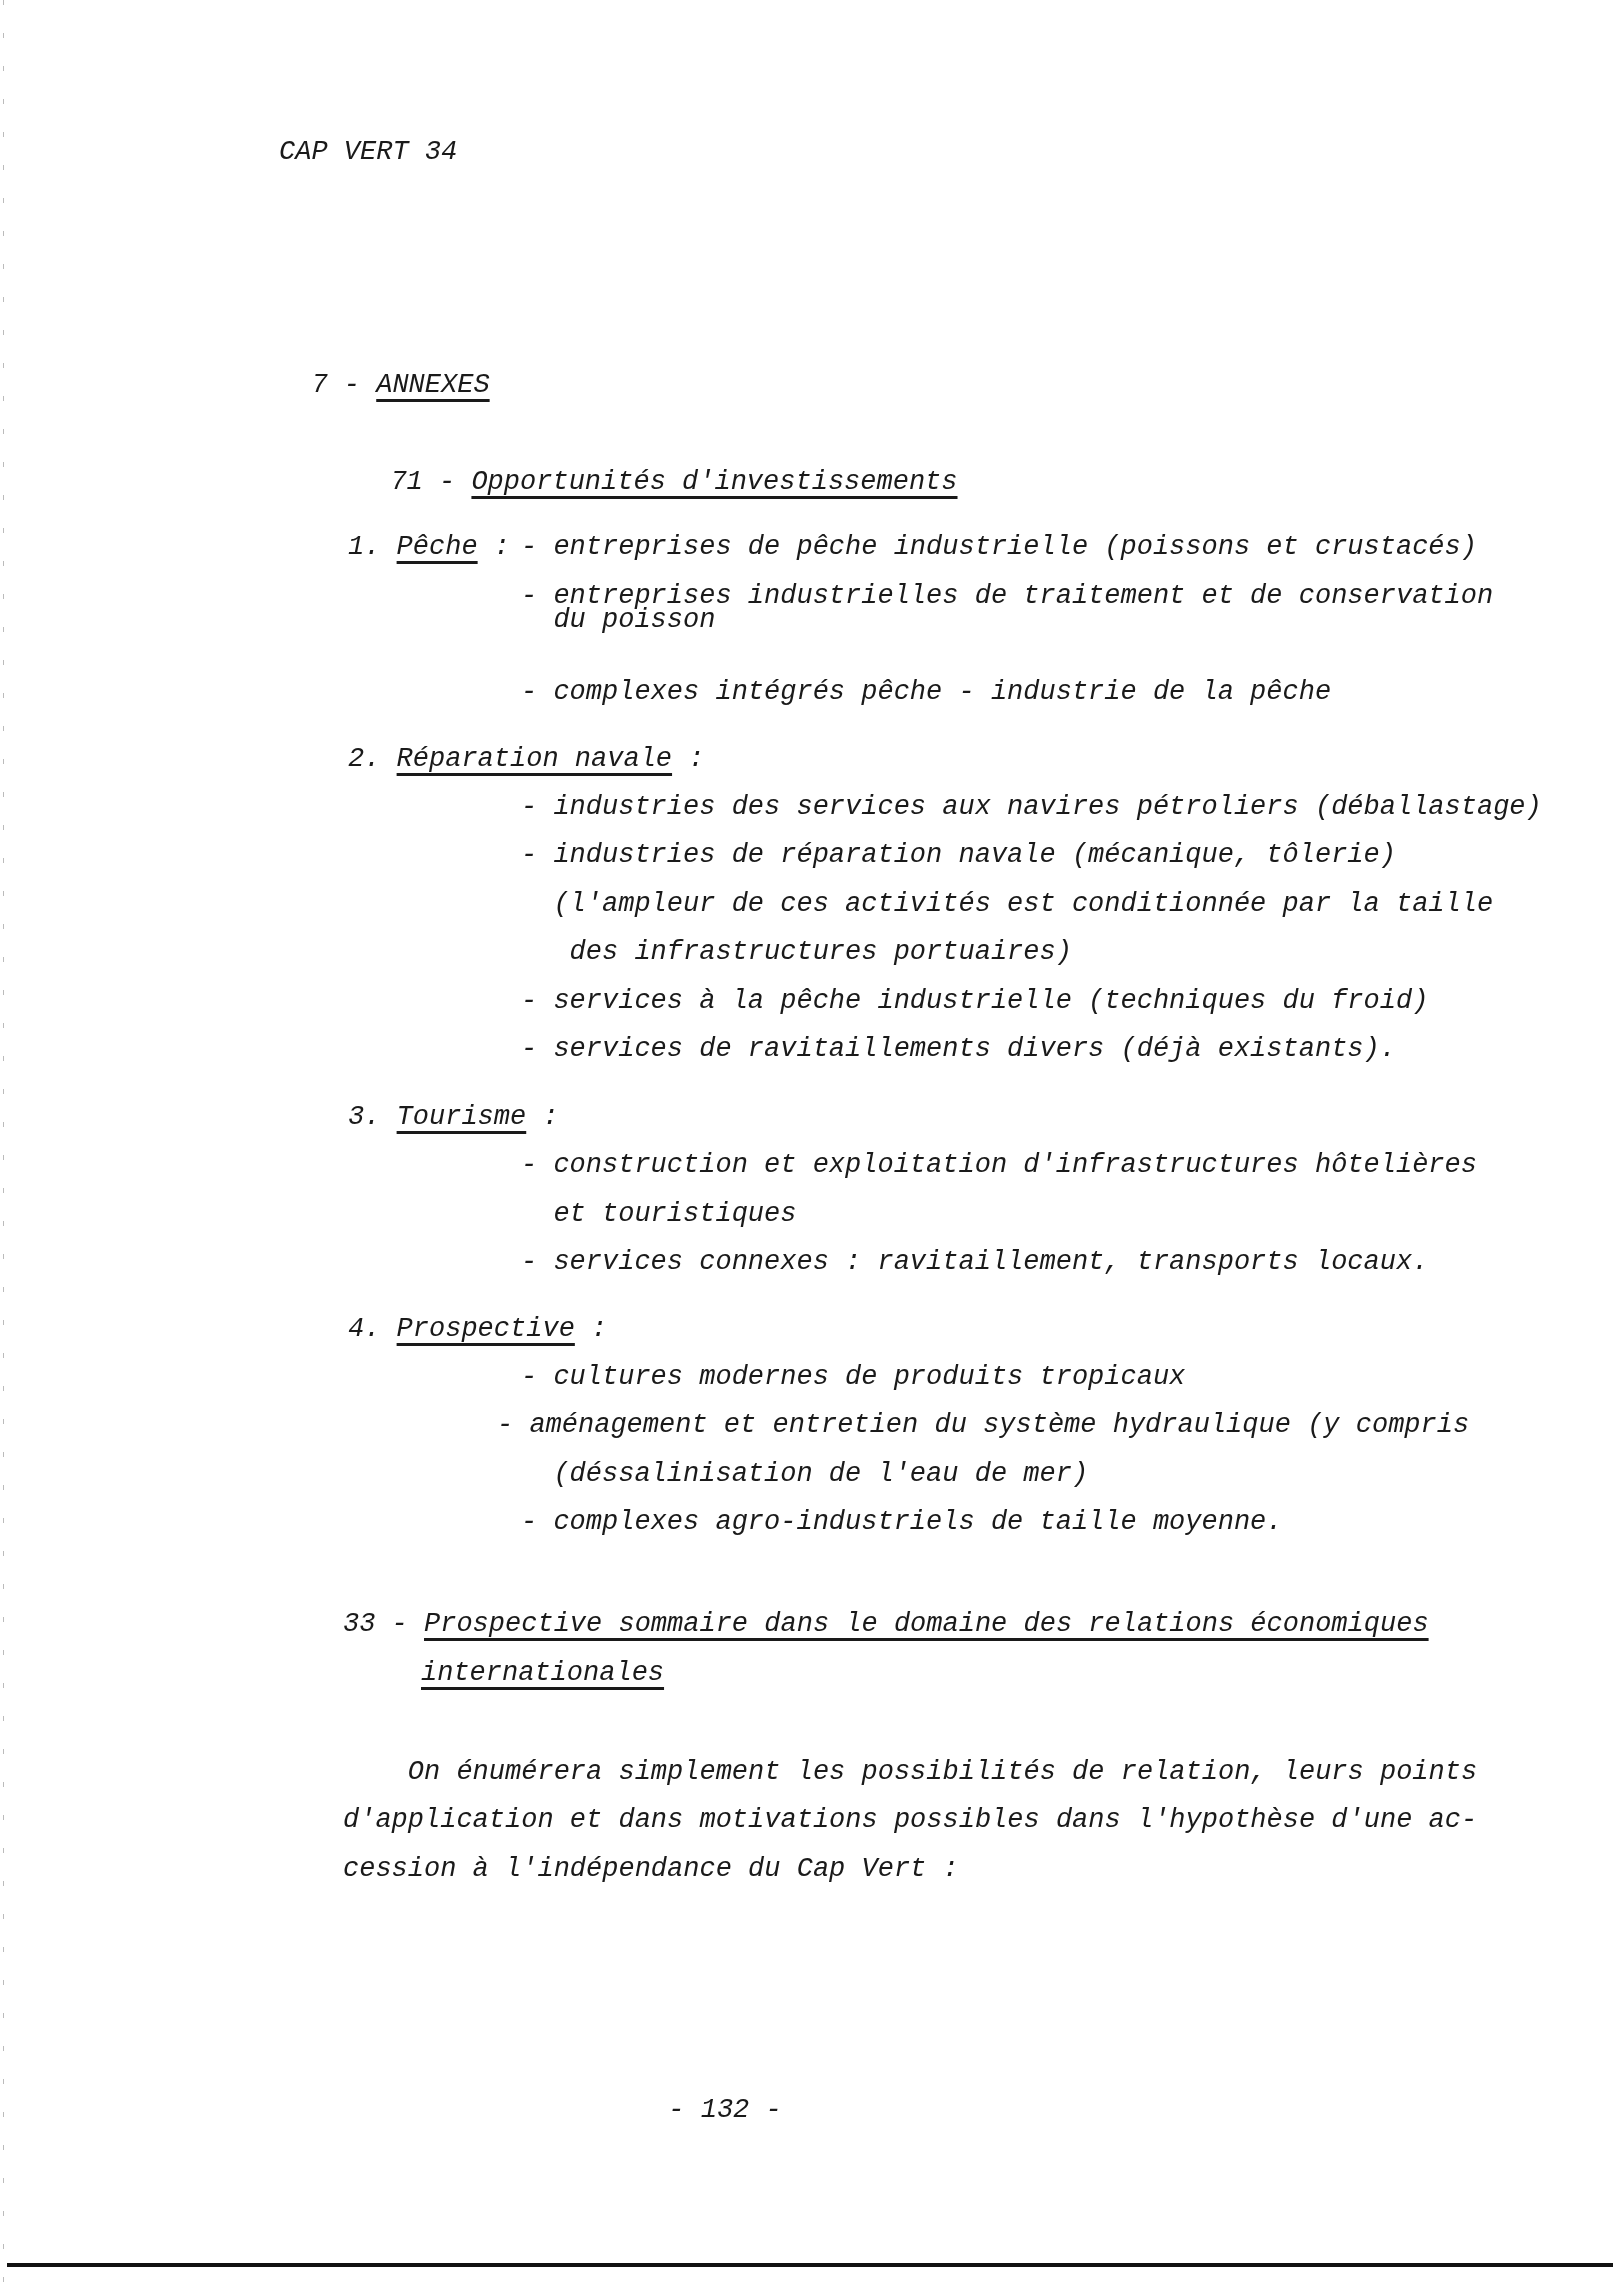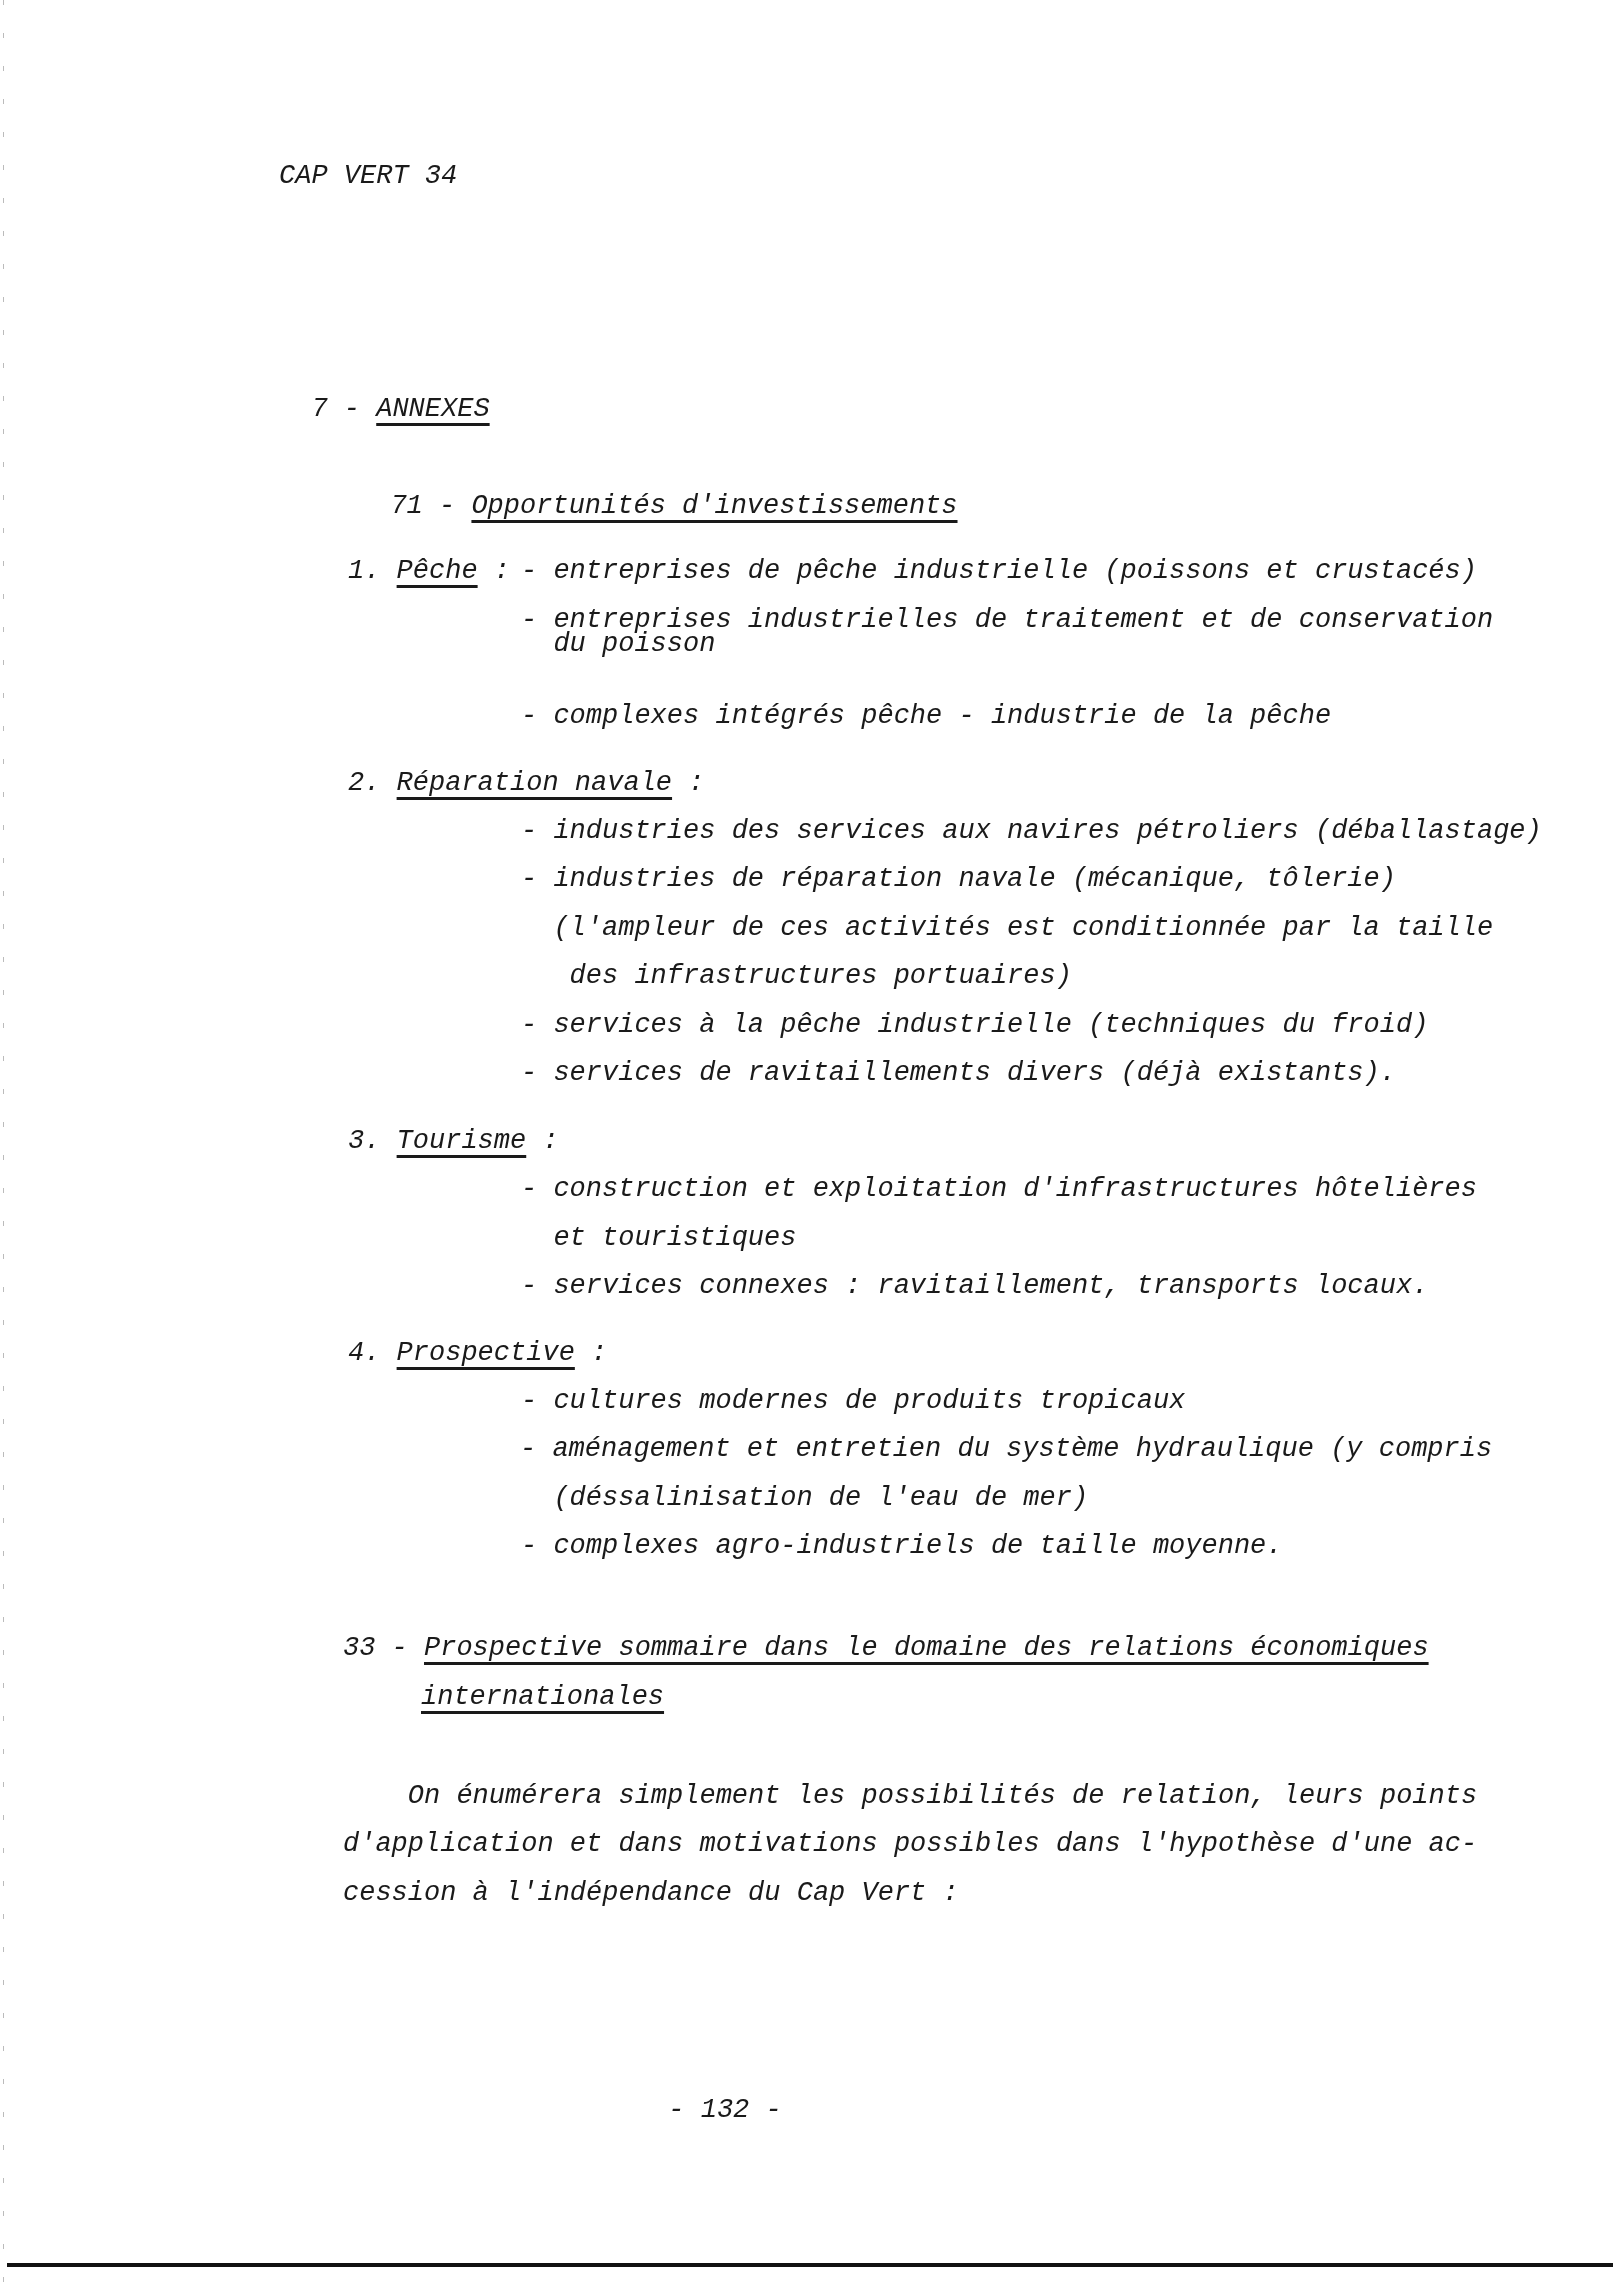--- a/index.html
+++ b/index.html
@@ -1,21 +1,21 @@
 <!DOCTYPE html>
 <html style="font-size:13px"><head>
 <meta charset="utf-8">
 <style>
   html, body { margin: 0; padding: 0; }
   body {
     width: 1613px; height: 2295px; background: #ffffff; position: relative; overflow: hidden;
     font-family: "Liberation Mono", "DejaVu Sans Mono", monospace;
     font-style: italic; font-size: 27px; color: #1a1a1a;
   }
-  .ln { position: absolute; white-space: pre; line-height: 33px; margin-top: 24px; }
+  .ln { position: absolute; white-space: pre; line-height: 33px; }
   .u { text-decoration: underline; text-decoration-thickness: 2.5px; text-underline-offset: 6.6px; }
   .rule { position: absolute; left: 6.6px; right: 0; top: 2263px; height: 4.1px; background: #111; }
   .edge { position: absolute; left: 3.3px; top: 0; width: 0.8px; height: 2295px;
           background: repeating-linear-gradient(#bbb 0 4.9px, transparent 4.9px 33px); }
   .page-num { position: absolute; top: 2095px; left: 0; width: 1450px; text-align: center; font-style: italic; }
 </style>
 </head>
 <body>
 
 <div class="edge"></div>
@@ -44,21 +44,21 @@
 <div class="ln" style="left:521px; top:985px;">- services à la pêche industrielle (techniques du froid)</div>
 <div class="ln" style="left:521px; top:1033px;">- services de ravitaillements divers (déjà existants).</div>
 
 <div class="ln" style="left:348px; top:1101px;"><span>3.</span> <span class="u">Tourisme</span><span> :</span></div>
 <div class="ln" style="left:521px; top:1149px;">- construction et exploitation d'infrastructures hôtelières</div>
 <div class="ln" style="left:521px; top:1198px;">  et touristiques</div>
 <div class="ln" style="left:521px; top:1246px;">- services connexes : ravitaillement, transports locaux.</div>
 
 <div class="ln" style="left:348px; top:1313px;"><span>4.</span> <span class="u">Prospective</span><span> :</span></div>
 <div class="ln" style="left:521px; top:1361px;">- cultures modernes de produits tropicaux</div>
-<div class="ln" style="left:520px; top:1409px;">- aménagement et entretien du système hydraulique (y compris</div>
+<div class="ln" style="left:497px; top:1409px;">- aménagement et entretien du système hydraulique (y compris</div>
 <div class="ln" style="left:521px; top:1458px;">  (déssalinisation de l'eau de mer)</div>
 <div class="ln" style="left:521px; top:1506px;">- complexes agro-industriels de taille moyenne.</div>
 
 <div class="ln" style="left:343px; top:1608px;"><span>33 -</span> <span class="u">Prospective sommaire dans le domaine des relations économiques</span></div>
 <div class="ln" style="left:421px; top:1657px;"><span class="u">internationales</span></div>
 
 <div class="ln" style="left:343px; top:1756px;">    On énumérera simplement les possibilités de relation, leurs points</div>
 <div class="ln" style="left:343px; top:1804px;">d'application et dans motivations possibles dans l'hypothèse d'une ac-</div>
 <div class="ln" style="left:343px; top:1853px;">cession à l'indépendance du Cap Vert :</div>
 

